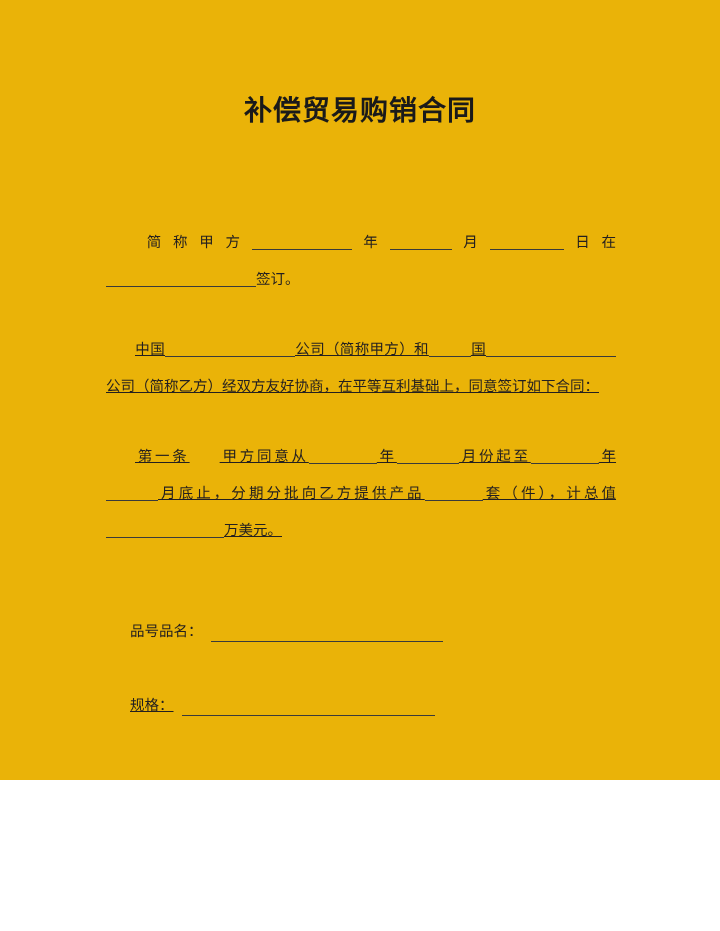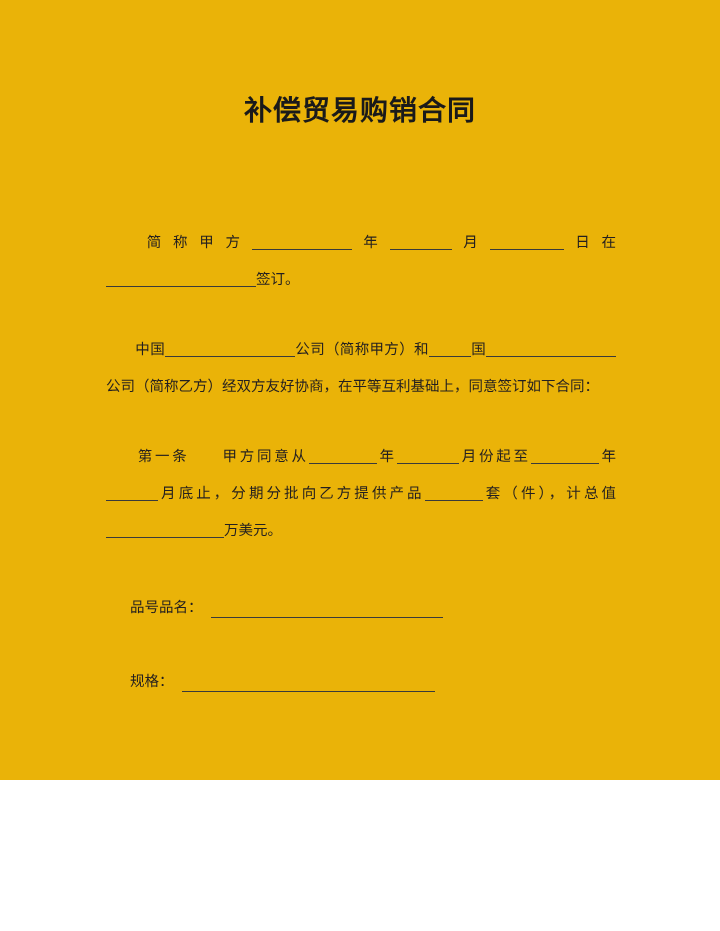--- a/index.html
+++ b/index.html
@@ -49,20 +49,21 @@
     font-size: 14.5px;
     line-height: 37px;
     text-align: justify;
     text-justify: inter-ideograph;
     color: #231f20;
     margin: 0;
   }
 
   .para + .para {
     margin-top: 33px;
+    text-decoration: underline;
   }
 
   .indent {
     display: inline-block;
     width: 29px;
   }
 
   .gap-wide {
     display: inline-block;
     width: 30px;
@@ -83,35 +84,36 @@
   .fill.w74  { width: 74px;  }
   .fill.w100 { width: 100px; }
   .fill.w118 { width: 118px; }
   .fill.w130 { width: 130px; }
   .fill.w150 { width: 150px; }
 
   
   .fields {
     position: absolute;
     left: 130px;
-    top: 596px;
+    top: 620px;
     width: 480px;
   }
 
   .field-row {
     display: flex;
     align-items: flex-end;
     font-size: 14.5px;
     line-height: 22px;
     color: #231f20;
     height: 22px;
   }
 
   .field-row + .field-row {
     margin-top: 52px;
+    text-decoration: underline;
   }
 
   .field-label {
     white-space: nowrap;
     flex: 0 0 auto;
   }
 
   .field-rule {
     flex: 0 0 auto;
     margin-left: 8px;

